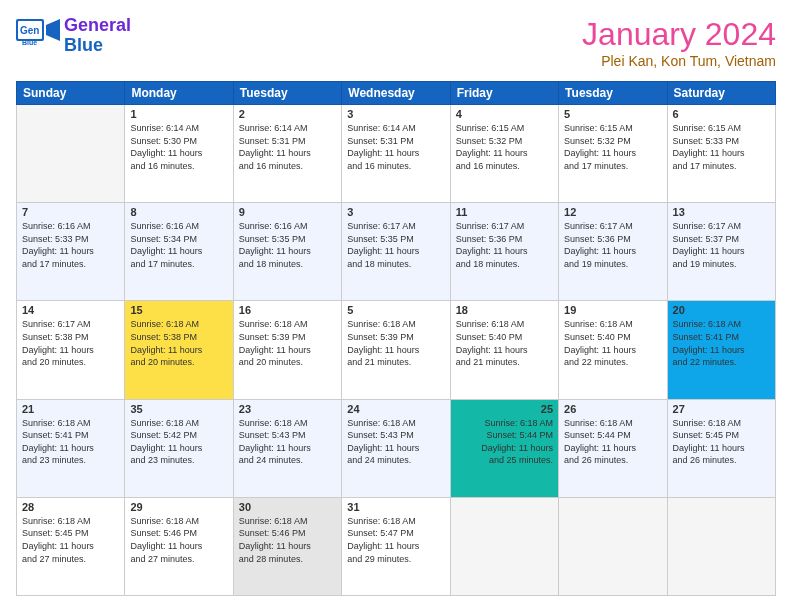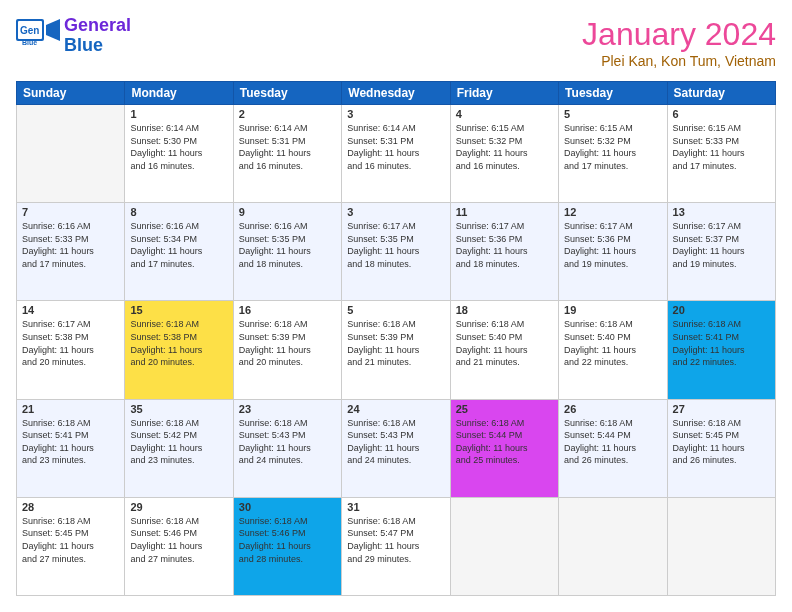--- a/index.html
+++ b/index.html
@@ -218,21 +218,21 @@
             <div class="day-info">Sunrise: 6:18 AM<br>Sunset: 5:42 PM<br>Daylight: 11 hours<br>and 23 minutes.</div>
           </td>
           <td style="background: rgb(240, 244, 255);">
             <div class="day-num">23</div>
             <div class="day-info">Sunrise: 6:18 AM<br>Sunset: 5:43 PM<br>Daylight: 11 hours<br>and 24 minutes.</div>
           </td>
           <td style="background: rgb(240, 244, 255);">
             <div class="day-num">24</div>
             <div class="day-info">Sunrise: 6:18 AM<br>Sunset: 5:43 PM<br>Daylight: 11 hours<br>and 24 minutes.</div>
           </td>
-          <td style="background: #d946ef;">
+          <td style="background: #14b8a6; text-align: right;">
             <div class="day-num">25</div>
             <div class="day-info">Sunrise: 6:18 AM<br>Sunset: 5:44 PM<br>Daylight: 11 hours<br>and 25 minutes.</div>
           </td>
           <td style="background: rgb(240, 244, 255);">
             <div class="day-num">26</div>
             <div class="day-info">Sunrise: 6:18 AM<br>Sunset: 5:44 PM<br>Daylight: 11 hours<br>and 26 minutes.</div>
           </td>
           <td style="background: rgb(240, 244, 255);">
             <div class="day-num">27</div>
             <div class="day-info">Sunrise: 6:18 AM<br>Sunset: 5:45 PM<br>Daylight: 11 hours<br>and 26 minutes.</div>
@@ -240,21 +240,21 @@
         </tr>
         <tr>
           <td style="background: rgb(255, 255, 255);">
             <div class="day-num">28</div>
             <div class="day-info">Sunrise: 6:18 AM<br>Sunset: 5:45 PM<br>Daylight: 11 hours<br>and 27 minutes.</div>
           </td>
           <td style="background: rgb(255, 255, 255);">
             <div class="day-num">29</div>
             <div class="day-info">Sunrise: 6:18 AM<br>Sunset: 5:46 PM<br>Daylight: 11 hours<br>and 27 minutes.</div>
           </td>
-          <td style="background: #0ea5e9;">
+          <td style="background: #e5e5e5;">
             <div class="day-num">30</div>
             <div class="day-info">Sunrise: 6:18 AM<br>Sunset: 5:46 PM<br>Daylight: 11 hours<br>and 28 minutes.</div>
           </td>
           <td style="background: rgb(255, 255, 255);">
             <div class="day-num">31</div>
             <div class="day-info">Sunrise: 6:18 AM<br>Sunset: 5:47 PM<br>Daylight: 11 hours<br>and 29 minutes.</div>
           </td>
           <td class="empty-cell" style="background: rgb(245, 245, 245);"></td>
           <td class="empty-cell" style="background: rgb(245, 245, 245);"></td>
           <td class="empty-cell" style="background: rgb(245, 245, 245);"></td>

